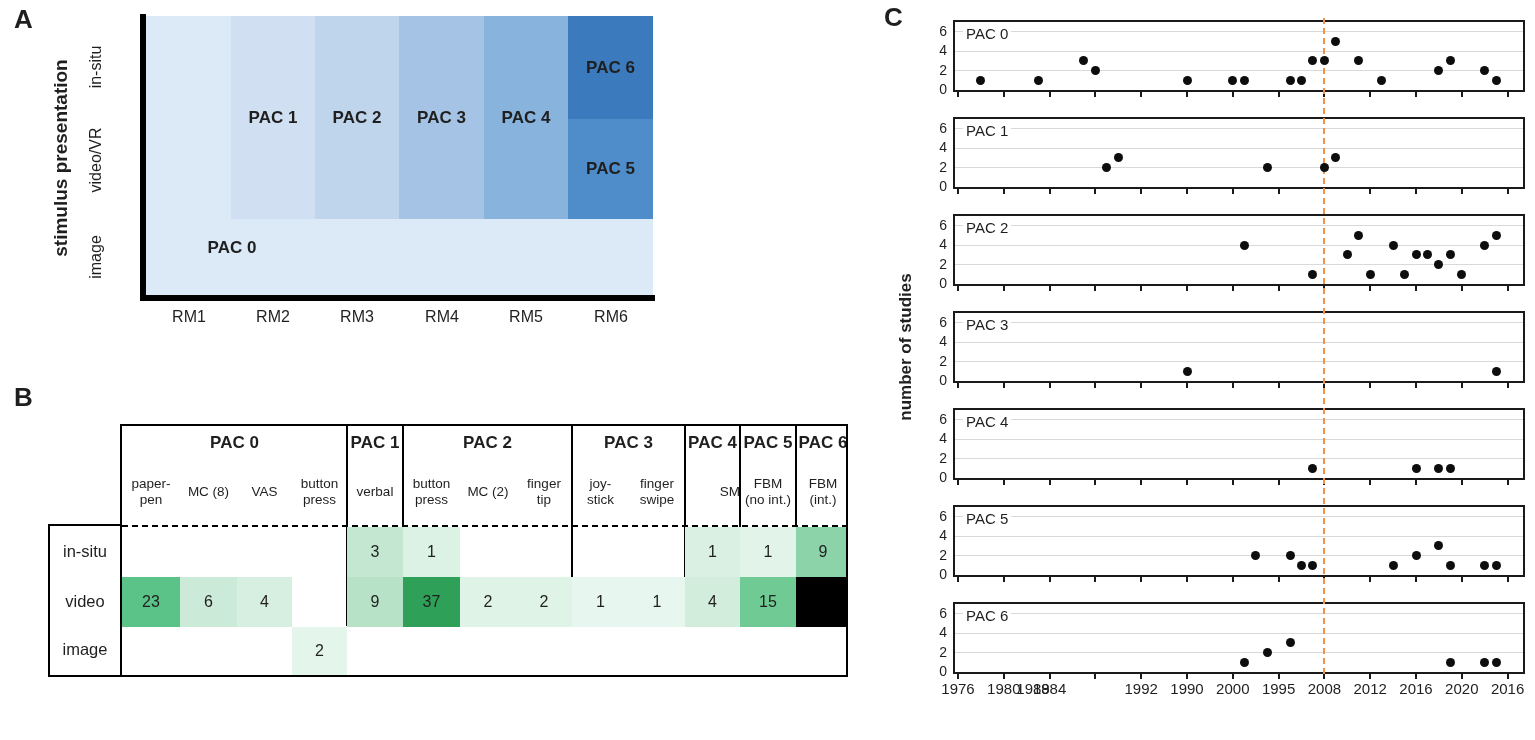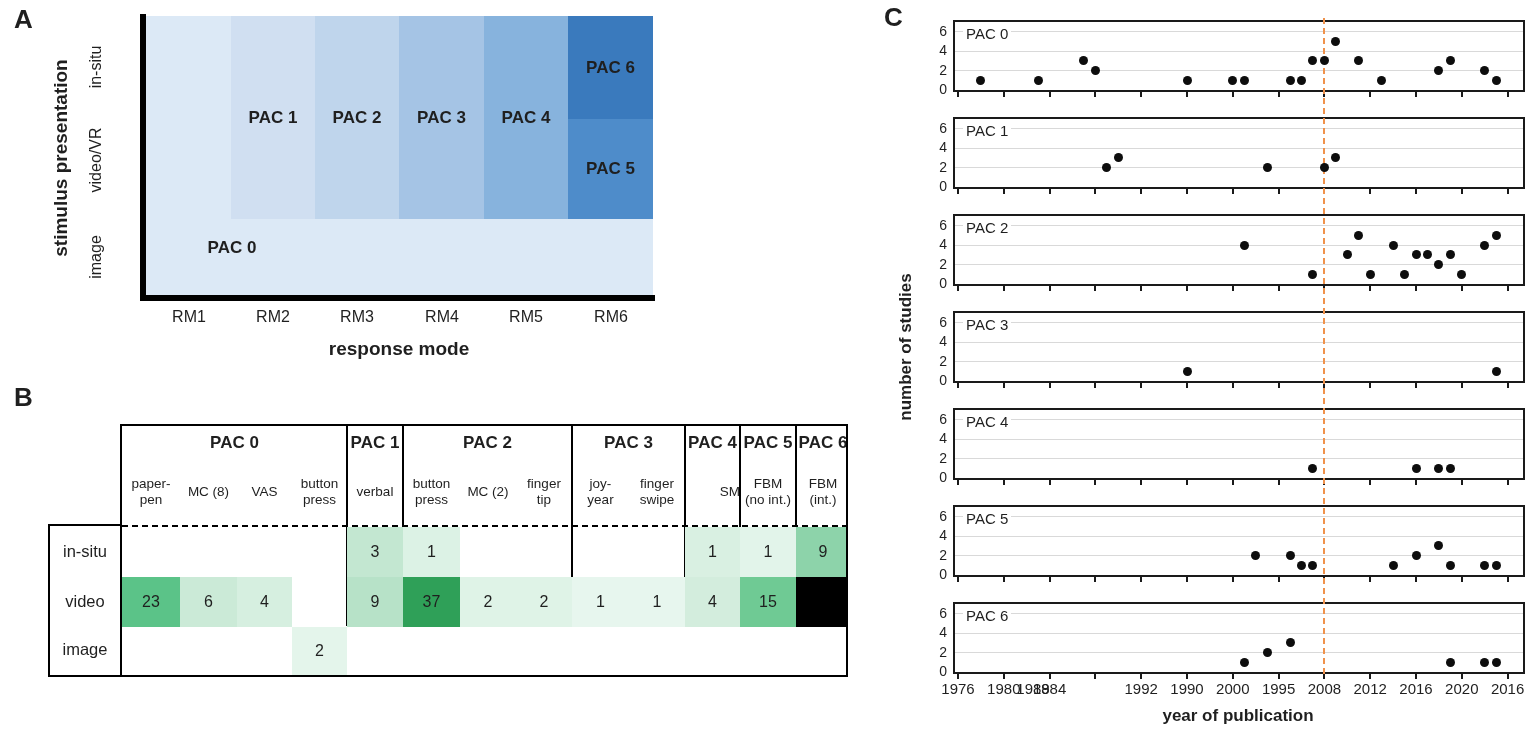--- a/index.html
+++ b/index.html
@@ -53,21 +53,20 @@
   <div class="abs" style="left:140px;top:14px;width:6px;height:287px;background:#000;"></div>
   <div class="abs" style="left:140px;top:295px;width:515px;height:6px;background:#000;"></div>
 
   <div class="rml" style="left:154px;top:308px;">RM1</div>
   <div class="rml" style="left:238px;top:308px;">RM2</div>
   <div class="rml" style="left:322px;top:308px;">RM3</div>
   <div class="rml" style="left:407px;top:308px;">RM4</div>
   <div class="rml" style="left:491px;top:308px;">RM5</div>
   <div class="rml" style="left:576px;top:308px;">RM6</div>
 
-  <div class="abs bold ctr" style="left:279px;top:338px;width:240px;font-size:19px;">response mode</div>
 
   <div class="panel-letter" style="left:14px;top:382px;">B</div>
 
   <div class="abs" style="left:48px;top:424px;width:802px;height:253px;">
     <div class="abs" style="left:72px;top:0;width:728px;height:253px;border:2px solid #000;box-sizing:border-box;overflow:hidden;background:#fff;">
         <div class="bc bold" style="left: 0px; top: 2px; width: 225px; height: 30px; line-height: 30px; font-size: 17px;">PAC 0</div>
         <div class="subhdr" style="left: 0px; top: 34px; width: 58px; height: 64px;">
           <div>paper-</div>
           <div>pen</div>
         </div>
@@ -96,21 +95,21 @@
           <div>MC (2)</div>
         </div>
         <div class="subhdr" style="left: 394px; top: 34px; width: 56px; height: 64px;">
           <div>finger</div>
           <div>tip</div>
         </div>
         <div style="position: absolute; left: 449px; top: 0px; width: 2px; height: 200px; background: rgb(0, 0, 0);"></div>
         <div class="bc bold" style="left: 450px; top: 2px; width: 113px; height: 30px; line-height: 30px; font-size: 17px;">PAC 3</div>
         <div class="subhdr" style="left: 450px; top: 34px; width: 57px; height: 64px;">
           <div>joy-</div>
-          <div>year</div>
+          <div>stick</div>
         </div>
         <div class="subhdr" style="left: 507px; top: 34px; width: 56px; height: 64px;">
           <div>finger</div>
           <div>swipe</div>
         </div>
         <div style="position: absolute; left: 562px; top: 0px; width: 2px; height: 200px; background: rgb(0, 0, 0);"></div>
         <div class="bc bold" style="left: 563px; top: 2px; width: 55px; height: 30px; line-height: 30px; font-size: 17px;">PAC 4</div>
         <div class="subhdr" style="left: 563px; top: 34px; width: 55px; height: 64px; align-items: flex-end;">
           <div>SM</div>
         </div>
@@ -387,15 +386,14 @@
       <div class="xlab" style="left: 1208.8px; top: 680px; width: 48px;">2000</div>
       <div class="xlab" style="left: 1254.6px; top: 680px; width: 48px;">1995</div>
       <div class="xlab" style="left: 1300.4px; top: 680px; width: 48px;">2008</div>
       <div class="xlab" style="left: 1346.2px; top: 680px; width: 48px;">2012</div>
       <div class="xlab" style="left: 1392px; top: 680px; width: 48px; text-align: center;">2016</div>
       <div class="xlab" style="left: 1437.8px; top: 680px; width: 48px;">2020</div>
       <div class="xlab" style="left: 1483.6px; top: 680px; width: 48px;">2016</div>
       <div style="position: absolute; left: 1323.4px; top: 18px; width: 2px; height: 658px; z-index: 1; background: repeating-linear-gradient(rgb(240, 146, 76) 0px, rgb(240, 146, 76) 6px, transparent 6px, transparent 10px);"></div>
     </div>
 
-  <div class="abs bold ctr" style="left:1088px;top:706px;width:300px;font-size:17px;">year of publication</div>
 
 </div>
 
 </body></html>

